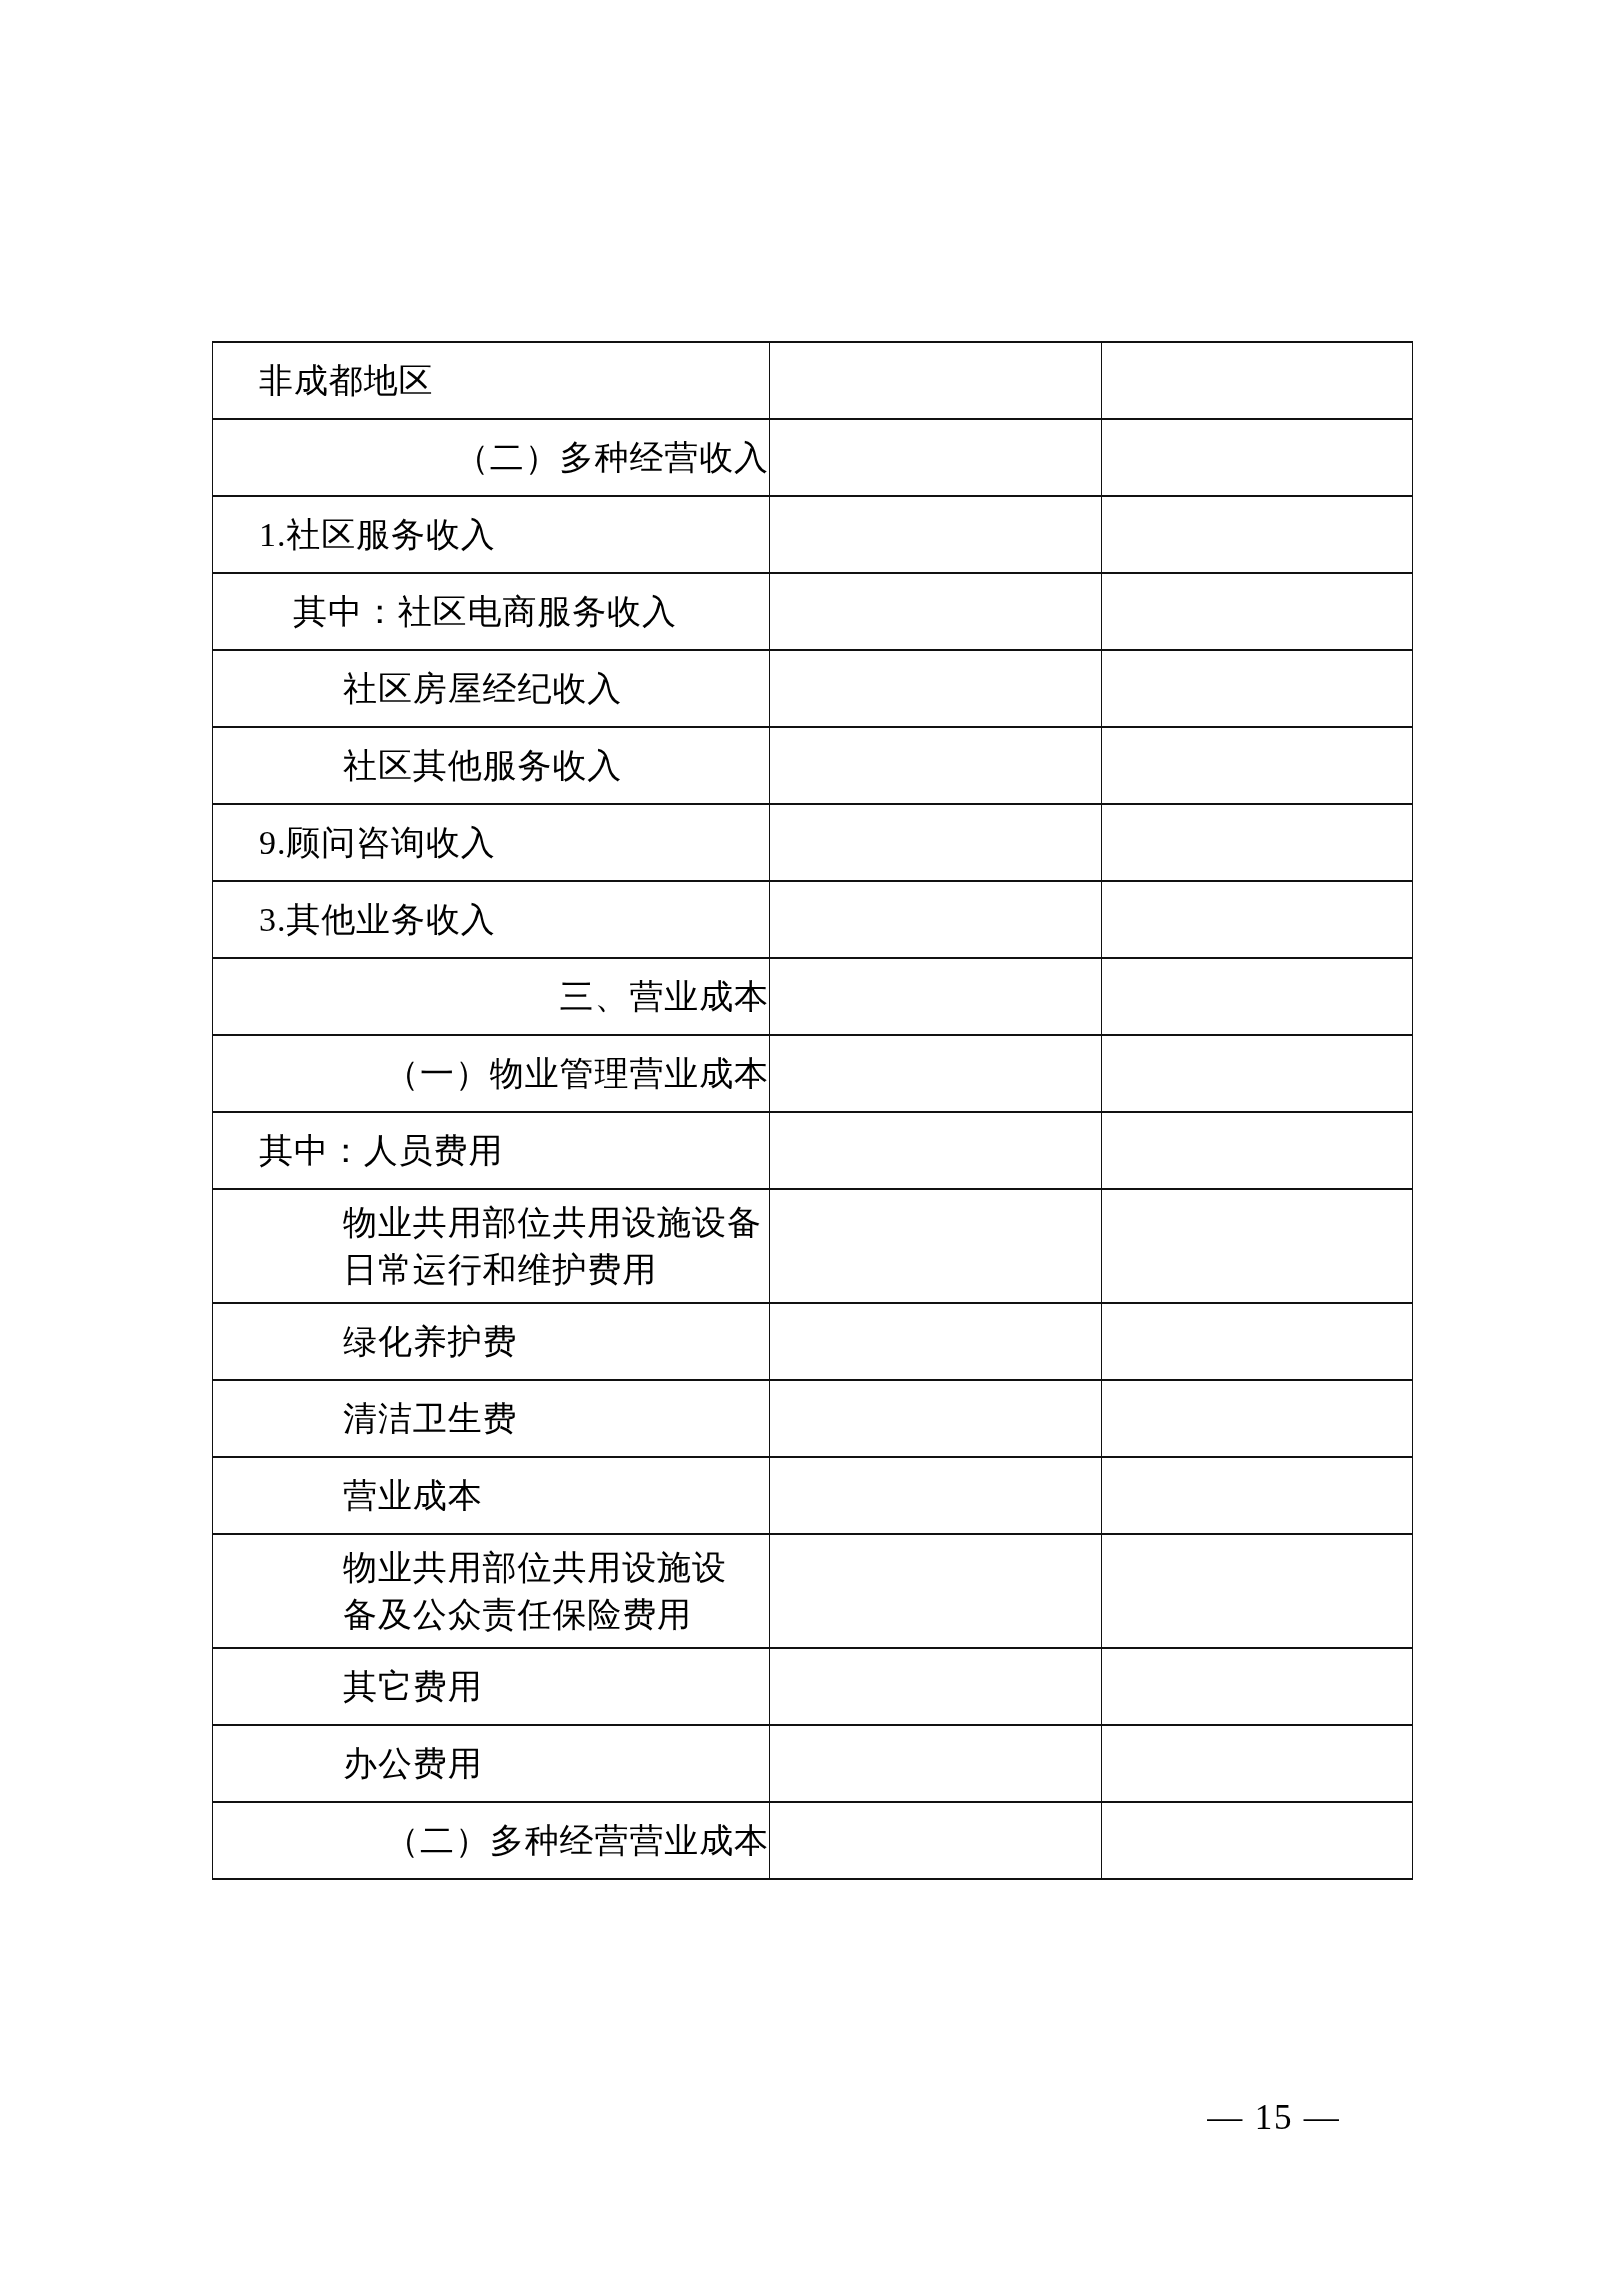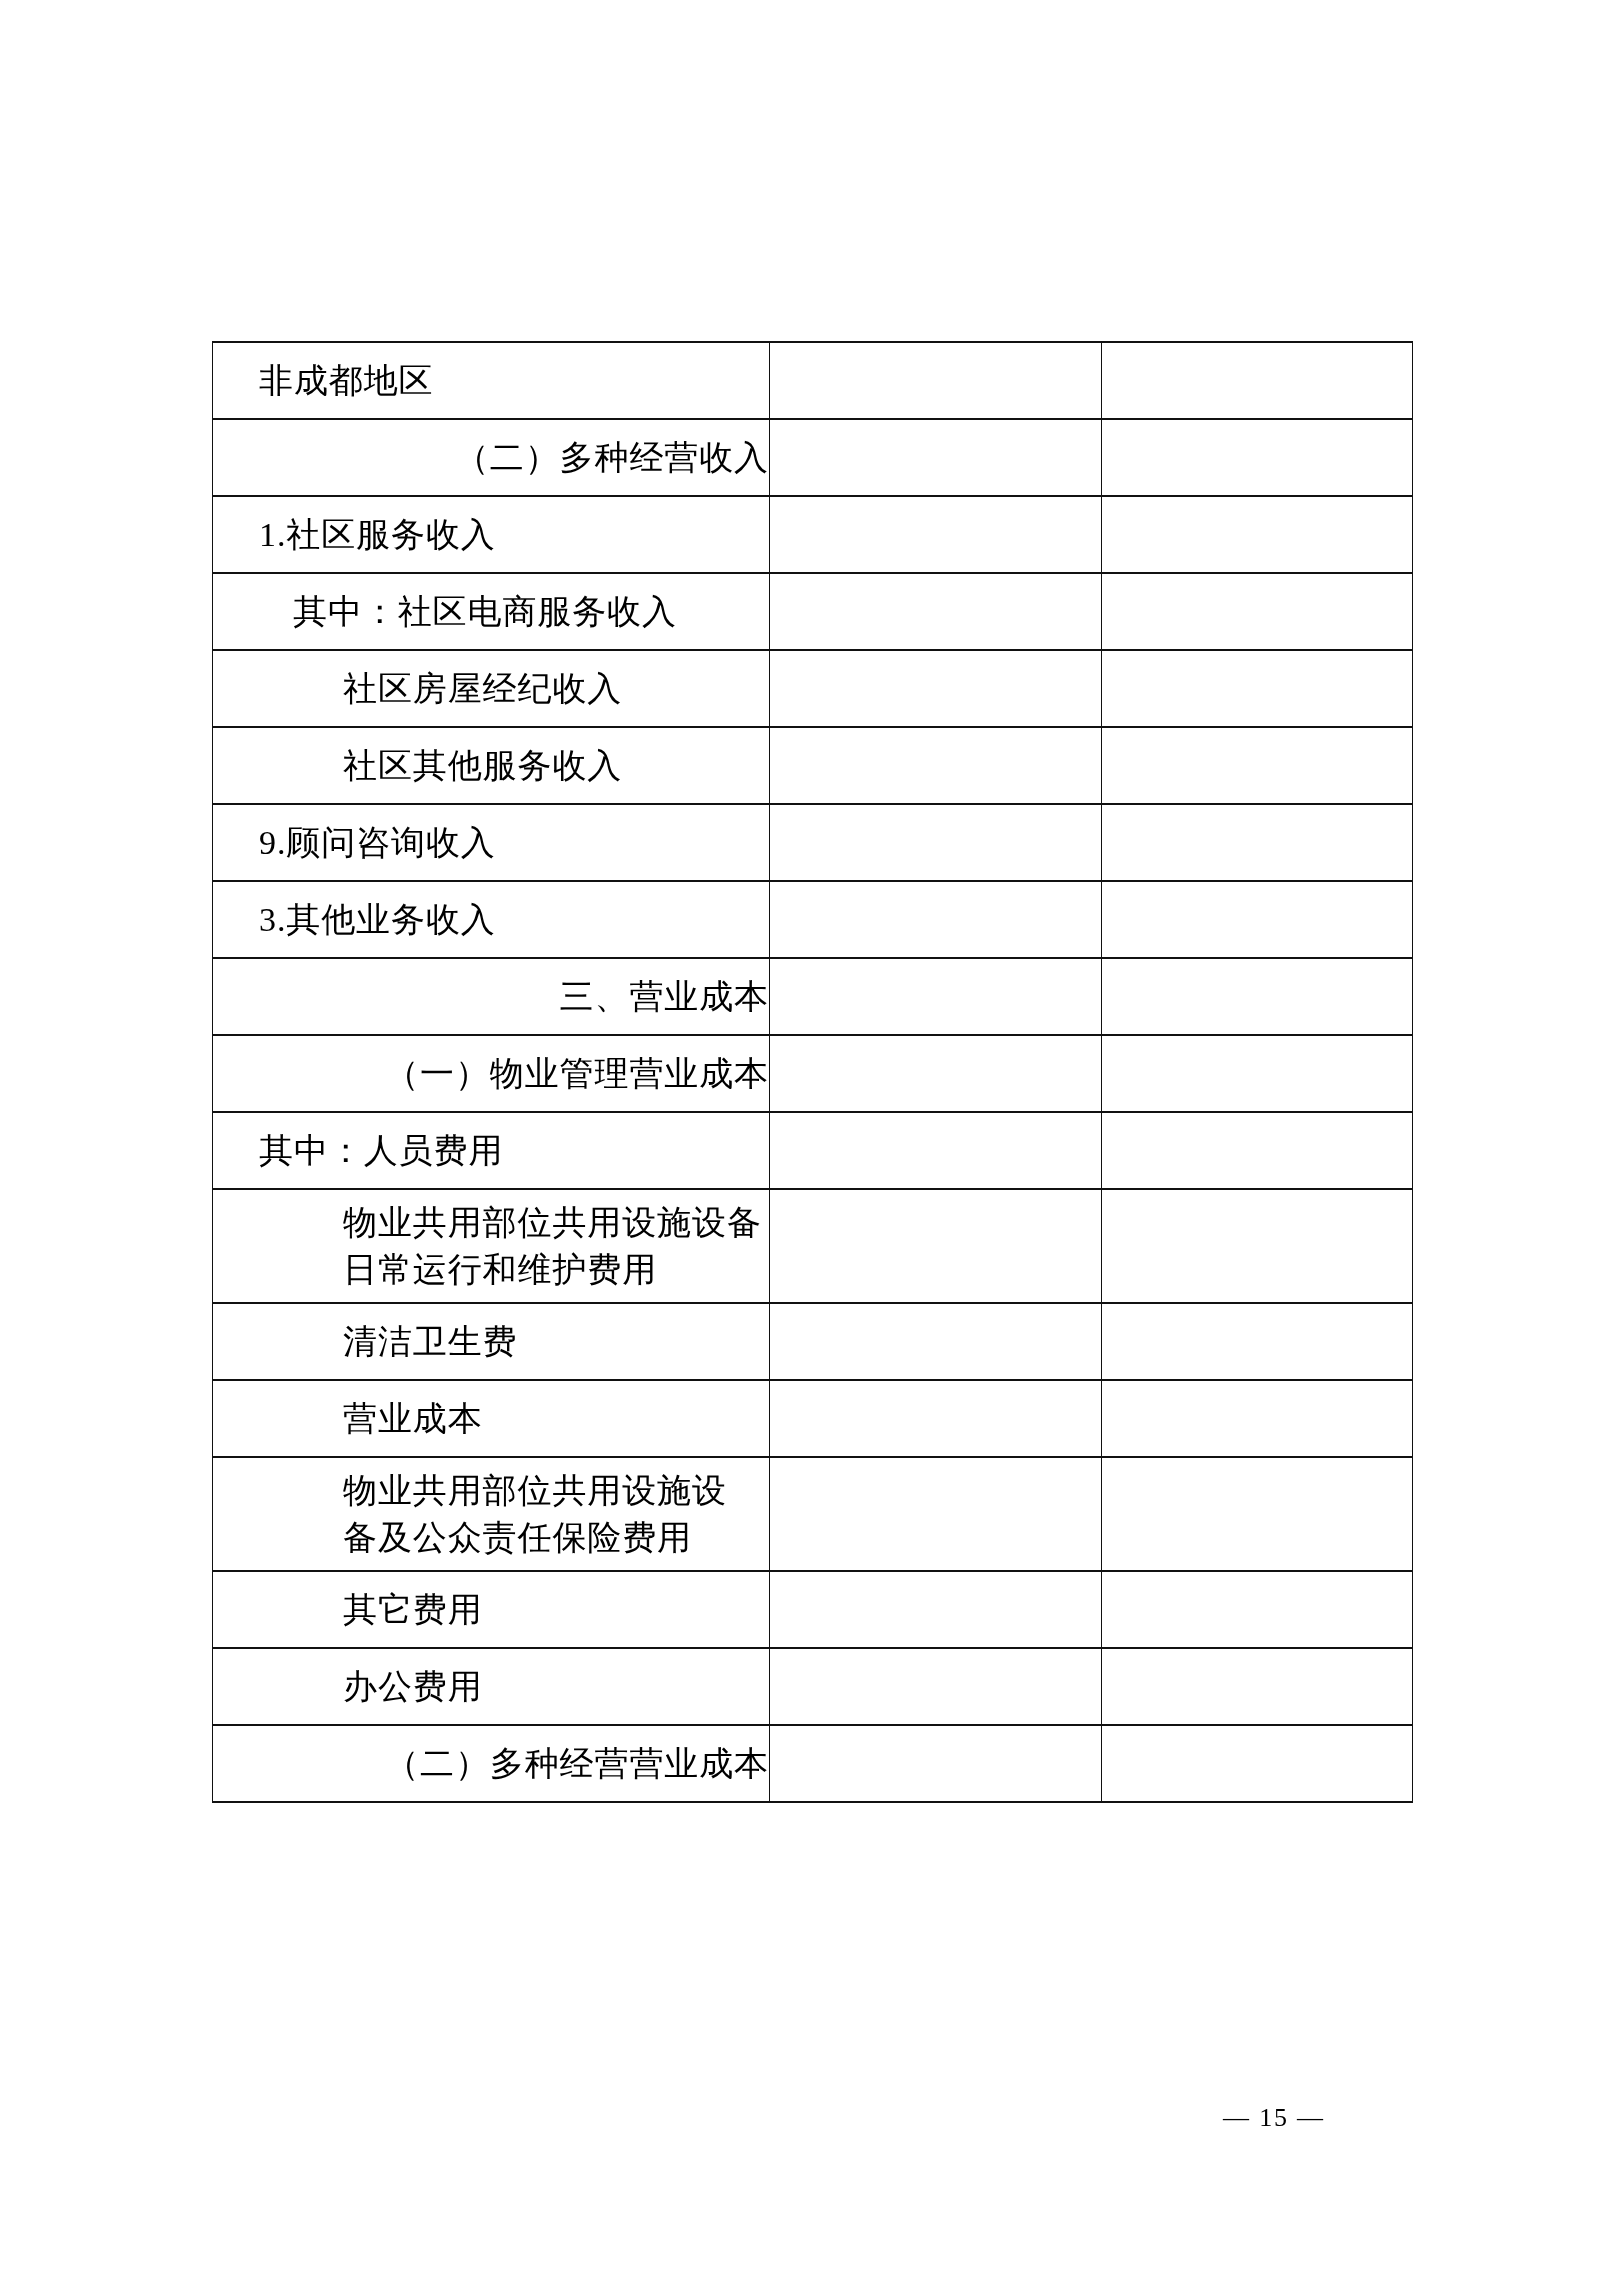--- a/index.html
+++ b/index.html
@@ -46,21 +46,21 @@
   .cell-content .line { white-space: nowrap; }
   .ind0 { padding-left: 15px; text-align: right; }
   .ind1 { padding-left: 46px; }
   .ind2 { padding-left: 80px; }
   .ind3 { padding-left: 130px; }
   .page-number {
     position: absolute;
     top: 2097px;
     left: 1274px;
     transform: translateX(-50%);
-    font-size: 26px;
+    font-size: 35px;
     line-height: 41px;
     white-space: nowrap;
     letter-spacing: 1.8px;
     text-align: center;
   }
 </style>
 </head>
 <body>
 
 <div class="page">
@@ -176,20 +176,29 @@
               <div class="line">物业共用部位共用设施设备</div>
               <div class="line">日常运行和维护费用</div>
             </div>
           </td>
           <td class="value-cell"></td>
           <td class="value-cell"></td>
         </tr>
         <tr class="single">
           <td class="label-cell">
             <div class="cell-content ind3">
+              <div class="line">绿化养护费</div>
+            </div>
+          </td>
+          <td class="value-cell"></td>
+          <td class="value-cell"></td>
+        </tr>
+        <tr class="single">
+          <td class="label-cell">
+            <div class="cell-content ind3">
               <div class="line">清洁卫生费</div>
             </div>
           </td>
           <td class="value-cell"></td>
           <td class="value-cell"></td>
         </tr>
         <tr class="single">
           <td class="label-cell">
             <div class="cell-content ind3">
               <div class="line">营业成本</div>

